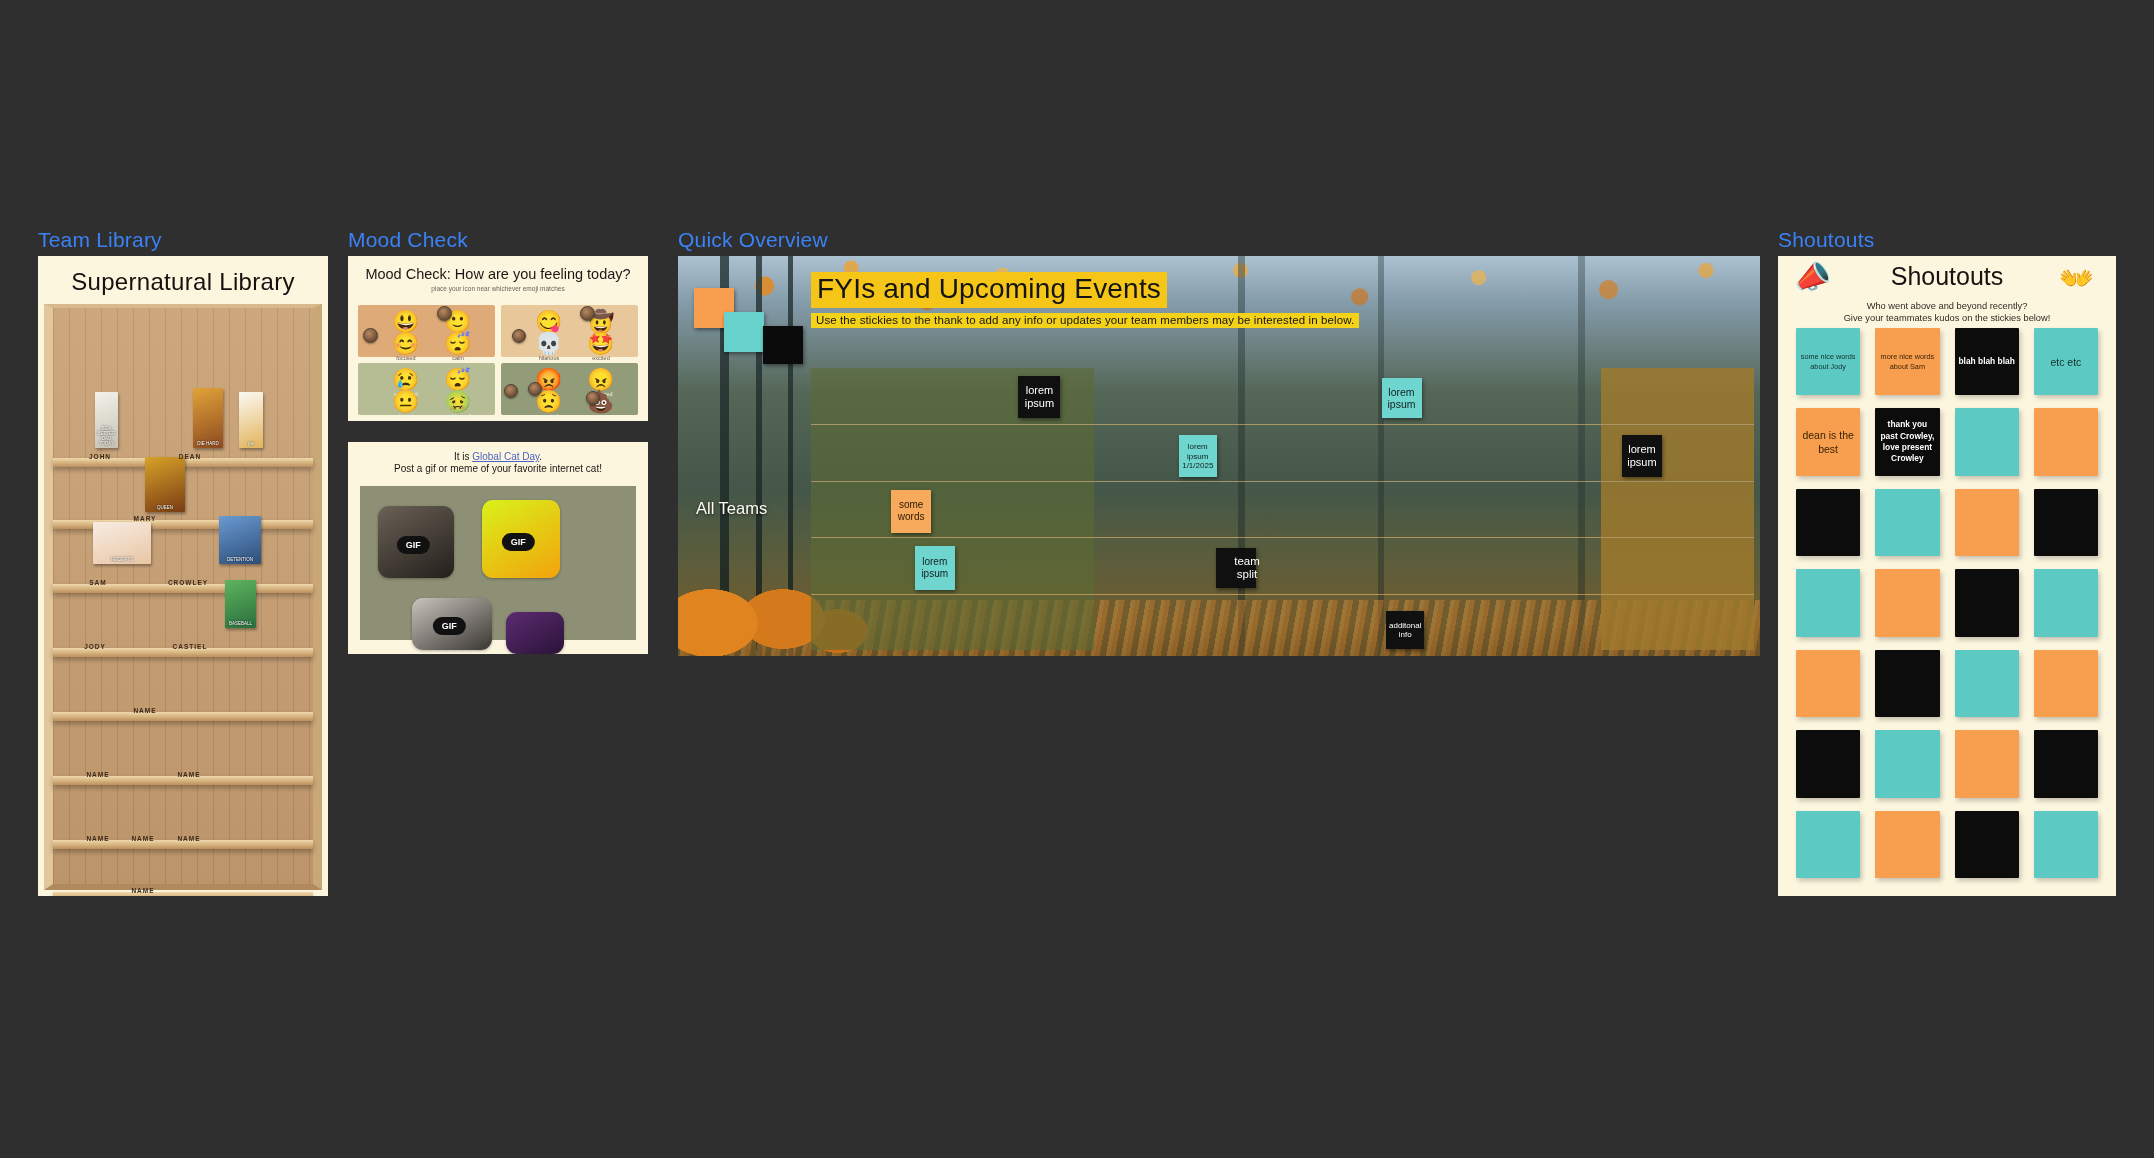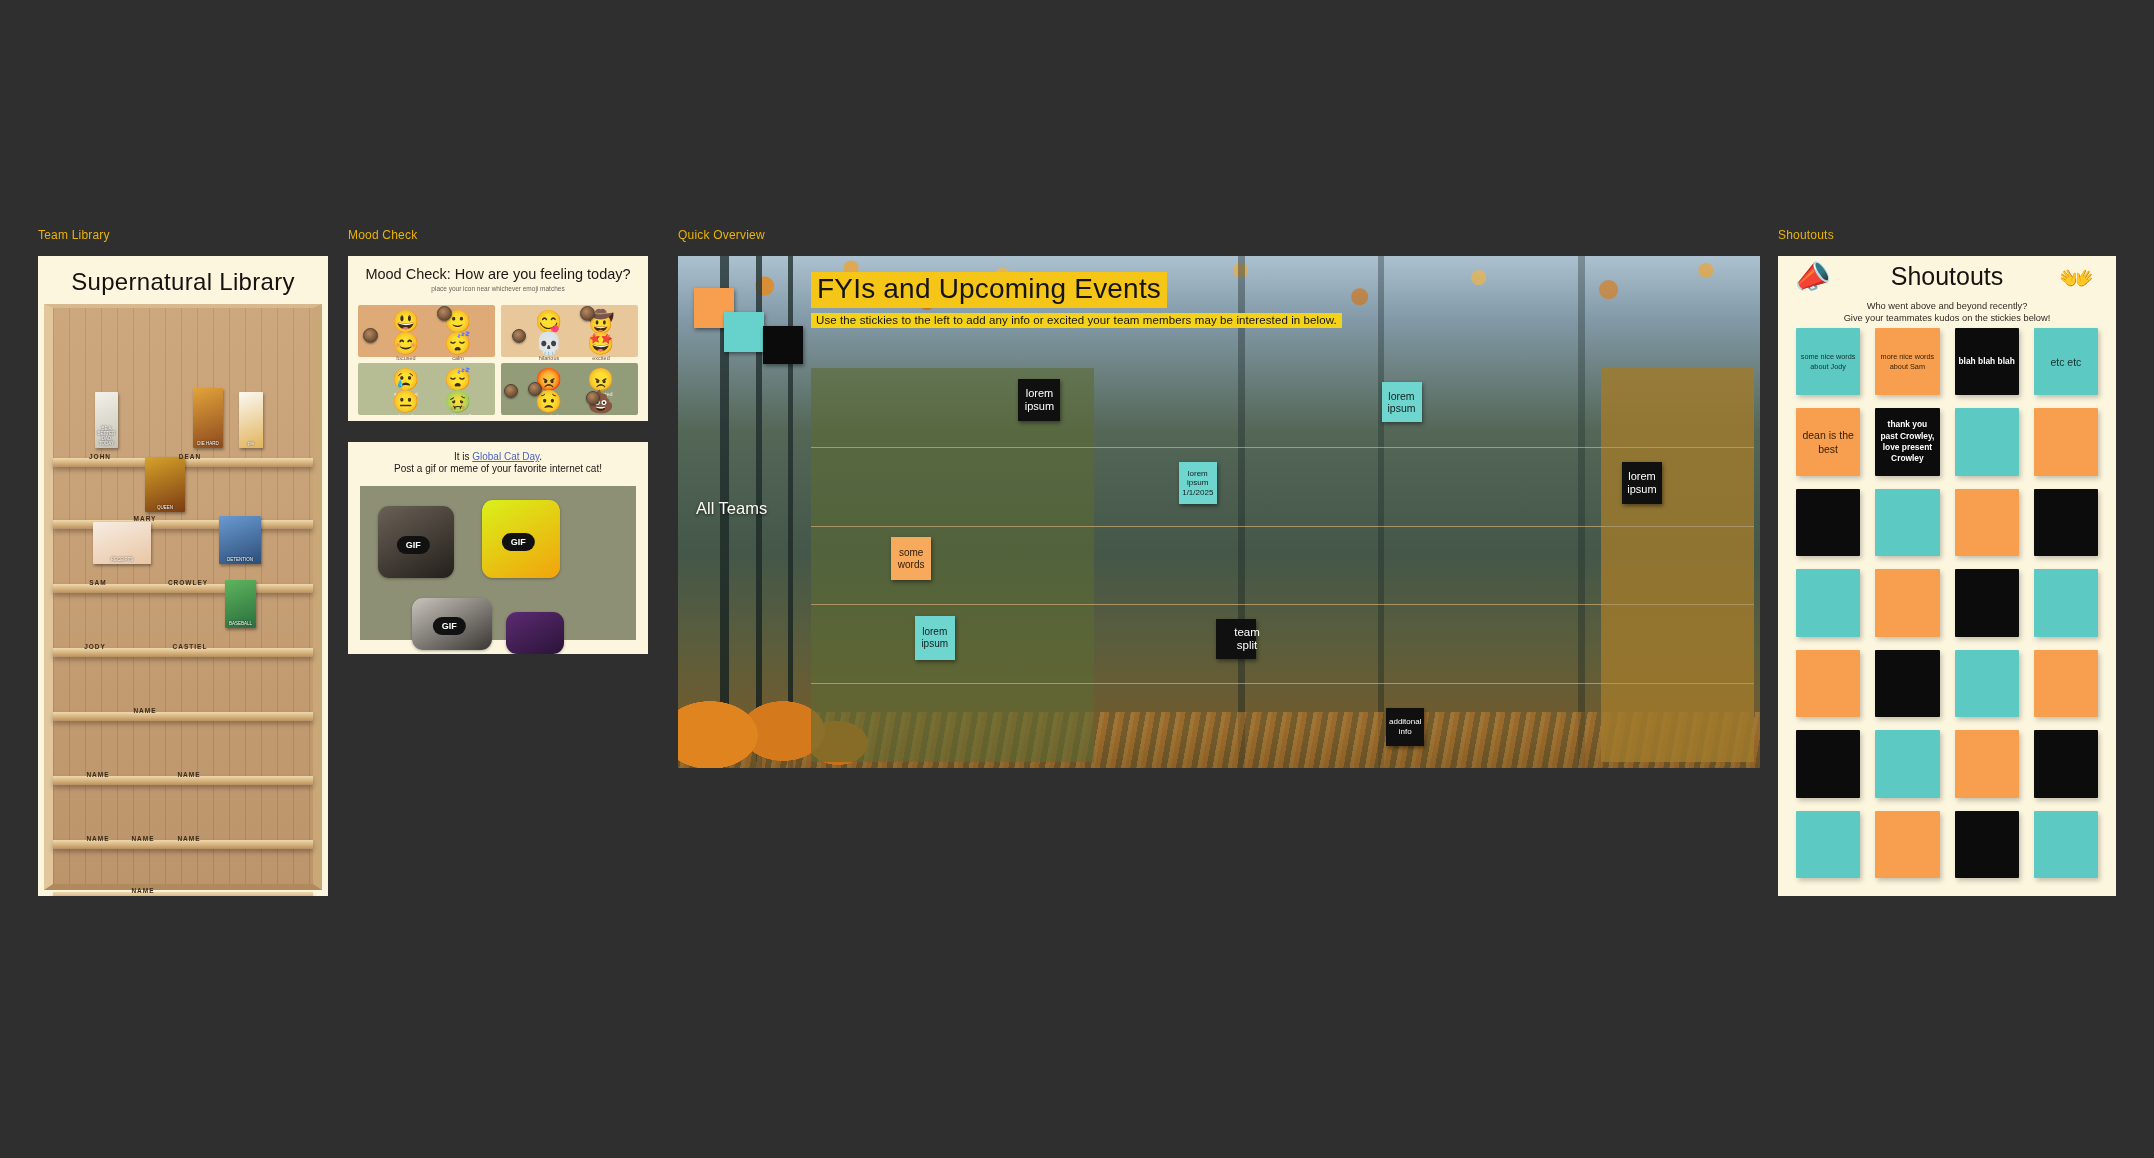--- a/index.html
+++ b/index.html
@@ -7,22 +7,22 @@
     width: 2154px; height: 1158px;
     background: #2f2f2f;
     font-family: "Liberation Sans", sans-serif;
     overflow: hidden;
   }
   .stage { position: relative; width: 2154px; height: 1158px; }
 
   
   .panel-label {
     position: absolute;
-    color: #eab308;
-    font-size: 12px;
+    color: #3b82f6;
+    font-size: 21px;
     letter-spacing: .2px;
     white-space: nowrap;
   }
 
   .panel {
     position: absolute;
     background: #fdf6df;
     overflow: hidden;
   }
 
@@ -120,21 +120,21 @@
     transform:translate(-58%,-50%);
     background:#111; color:#fff; font-weight:700;
     font-size:9px; padding:4px 9px; border-radius:20px;
   }
 
   
   #p-board {
     left: 678px; top: 256px; width: 1082px; height: 400px;
     background:#13202a;
   }
-  #p-board.board-full { height: 512px; }
+  #p-board.board-full { height: 400px; }
   .board-bg {
     position:absolute; inset:0;
     background:
       linear-gradient(180deg, rgba(20,34,28,.08), rgba(20,34,28,.22)),
       linear-gradient(180deg,#b9cfe0 0%, #8fa7b8 12%, #5e7160 34%, #4d6152 58%, #6b6b43 76%, #8a6a32 92%, #6a4f23 100%);
   }
   .tree { position:absolute; top:0; bottom:0; width:9px;
     background: linear-gradient(180deg,#2a3a3a,#16201c);
     opacity:.85; }
   .foliage {
@@ -448,21 +448,21 @@
       <div class="tree" style="left:110px; width:5px;"></div>
       <div class="tree" style="left:560px; width:7px; opacity:.45;"></div>
       <div class="tree" style="left:700px; width:6px; opacity:.4;"></div>
       <div class="tree" style="left:900px; width:7px; opacity:.38;"></div>
       <div class="leaf-strip"></div>
       <div class="pumpkins"></div>
     </div>
 
     <div class="board-title-wrap">
       <div class="board-title">FYIs and Upcoming Events</div><br>
-      <div class="board-sub">Use the stickies to the left to add any info or excited your team members may be interested in below.</div>
+      <div class="board-sub">Use the stickies to the thank to add any info or updates your team members may be interested in below.</div>
     </div>
 
     <div id="loose-stickies">
         <div class="loose-sticky" style="left: 16px; top: 32px; width: 40px; height: 40px; background: rgb(247, 159, 79);"></div>
         <div class="loose-sticky" style="left: 46px; top: 56px; width: 40px; height: 40px; background: rgb(103, 210, 204);"></div>
         <div class="loose-sticky" style="left: 85px; top: 70px; width: 40px; height: 38px; background: rgb(11, 11, 11);"></div>
       </div>
 
     <div class="grid-wrap">
       <div class="body-rows" id="body-rows">

